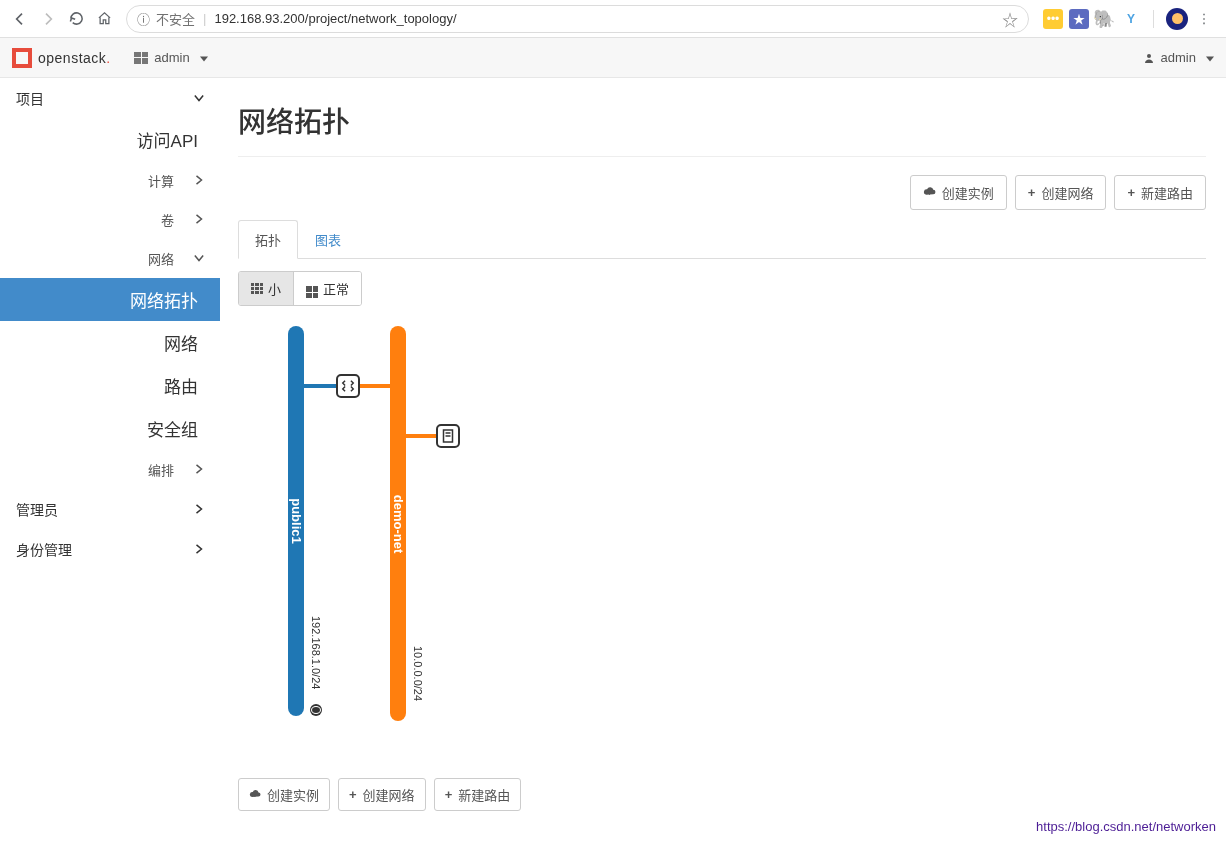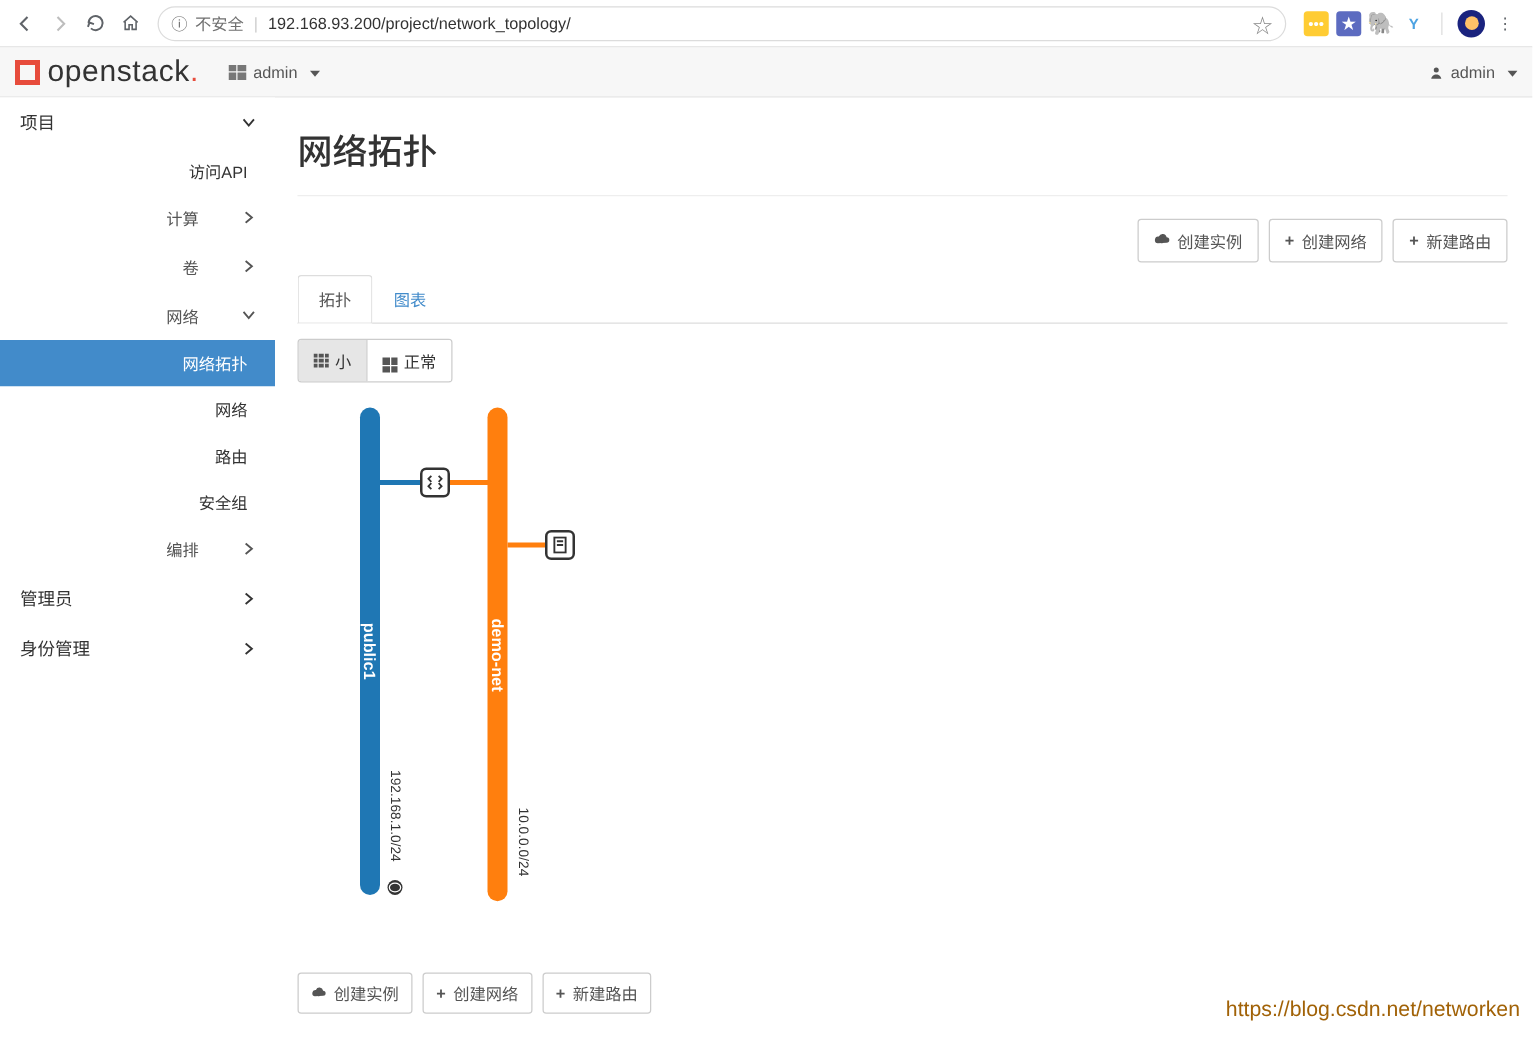--- a/index.html
+++ b/index.html
@@ -16,40 +16,40 @@
   .ext.star { background:#5c6bc0; color:#fff;}
   .ext.elephant { color:#4caf50; font-size:18px;}
   .ext.y { color:#4da3e2; font-weight:bold;}
   .avatar { width:22px; height:22px; border-radius:50%; background:#1a237e; display:flex; align-items:center; justify-content:center;}
   .avatar .moon { width:11px; height:11px; border-radius:50%; background:#ffc168; position:relative; overflow:hidden;}
   .vline { width:1px; height:18px; background:#ddd; margin:0 6px;}
   .dots { width:20px; text-align:center; color:#5f6368;}
 
   
   .topbar { height:40px; background:#f7f7f7; border-bottom:1px solid #e7e7e7; display:flex; align-items:center; padding:0 12px; color:#555;}
-  .logo { display:flex; align-items:center; font-size:24px; color:#333;}
+  .logo { display:flex; align-items:center; font-size:14px; color:#333;}
   .logo-mark { width:20px; height:20px; background:#e74c3c; position:relative; margin-right:6px;}
   .logo-mark::before { content:""; position:absolute; inset:4px; background:#f7f7f7;}
   .logo-text { font-weight:500; letter-spacing:0.5px; color:#333;}
   .proj-selector { margin-left:24px; display:flex; align-items:center; gap:6px; cursor:pointer;}
   .proj-selector .th { width:14px; height:12px; display:grid; grid-template-columns:1fr 1fr; gap:1px;}
   .proj-selector .th span { background:#777;}
   .caret { margin-left:4px; }
   .caret svg { width:8px; height:6px; }
   .spacer { flex:1;}
   .user-menu { display:flex; align-items:center; gap:6px; cursor:pointer;}
 
   .main { display:flex; min-height:calc(100% - 78px);}
   .sidebar { width:220px; background:#fff;}
   .side-item { display:flex; align-items:center; justify-content:space-between; padding:10px 16px; cursor:pointer; color:#333;}
   .side-item.level0 { font-size:14px;}
-  .side-item.level1 { padding-left:50px; color:#555;gap:15px;}
+  .side-item.level1 { padding-left:50px; color:#555;}
   .side-item.level1.right { justify-content:space-between; padding-left:16px; padding-right:16px;}
   .side-item.level1.right .lbl { flex:1; text-align:right; padding-right:20px;}
-  .side-item.level2 { padding:9px 22px 9px 0; color:#333; font-size:13px; justify-content:flex-end;align-items:center;}
+  .side-item.level2 { padding:9px 22px 9px 0; color:#333; font-size:17px; justify-content:flex-end;align-items:center;}
   .side-item.level2 .lbl { text-align:right;}
   .side-item.active { background:#428bca; color:#fff;}
   .chev { margin-left:auto;}
   .chev svg { width:10px; height:10px;}
 
   .content { flex:1; padding:10px 20px 30px 18px; position:relative;}
   .breadcrumb { background:#f5f5f5; border:1px solid #e7e7e7; border-radius:3px; padding:10px 14px; color:#777; font-size:13px;}
   .breadcrumb .sep { margin:0 6px; color:#ccc;}
   .breadcrumb .cur { color:#555;}
   h1.page-title { font-size:28px; font-weight:500; margin:12px 0 16px 0; color:#333;}
@@ -74,21 +74,21 @@
   .net-bar { position:absolute; width:16px; border-radius:8px; top:0;}
   .net-bar.blue { background:#1f77b4; height:390px;}
   .net-bar.orange { background:#ff7f0e; height:395px;}
   .net-bar .vlabel { position:absolute; top:50%; left:50%; transform:translate(-50%,-50%) rotate(90deg); transform-origin:center; color:#fff; font-size:13px; font-weight:bold; white-space:nowrap;}
   .cidr { position:absolute; font-size:11px; color:#333; writing-mode:vertical-rl; text-orientation:mixed;}
   .globe { position:absolute; width:12px; height:12px; border-radius:50%; background:#333;}
   .globe::before { content:""; position:absolute; inset:2px 1px; border:1px solid #fff; border-radius:50%;}
   .connector { position:absolute; height:4px;}
   .node { position:absolute; width:24px; height:24px; border:2px solid #333; border-radius:5px; background:#fff; display:flex; align-items:center; justify-content:center;}
   .bottom-actions { margin-top:12px; display:flex; gap:8px;}
-  .watermark { position:fixed; right:10px; bottom:24px; color:#a16207; font-size:17px; pointer-events:none;}
+  .watermark { position:fixed; right:10px; bottom:8px; color:#4c1d95; font-size:13px; pointer-events:none;}
 </style>
 </head>
 <body>
 
 <div class="browser-chrome">
   <div class="nav-ico">
       <svg width="16" height="16" viewBox="0 0 24 24" fill="none" stroke="#5f6368" stroke-width="2.5">
         <polyline points="15 4 7 12 15 20"></polyline>
       </svg>
     </div>

